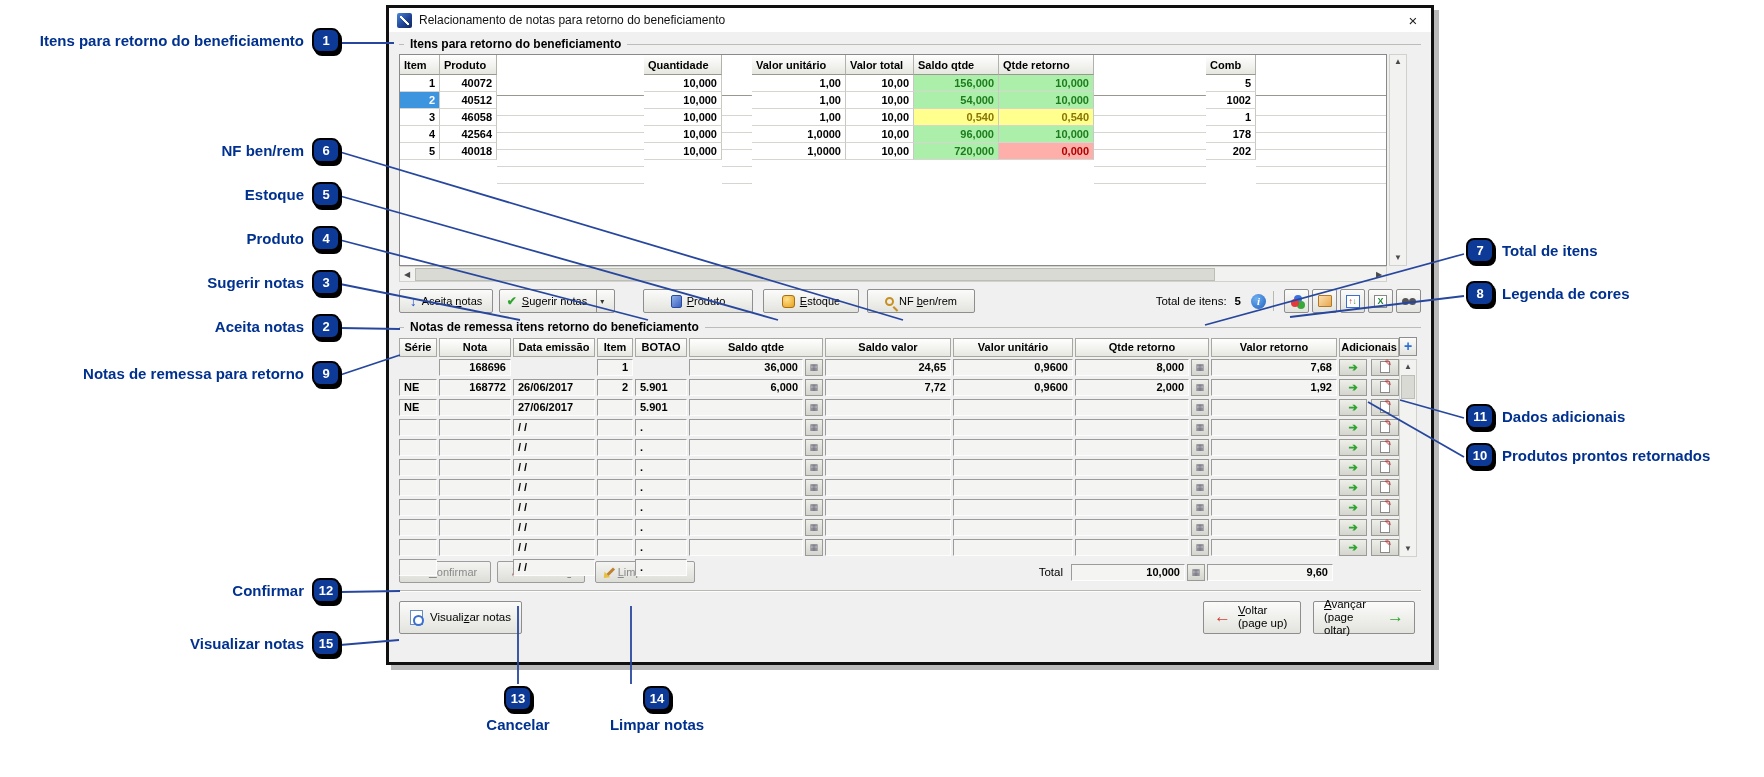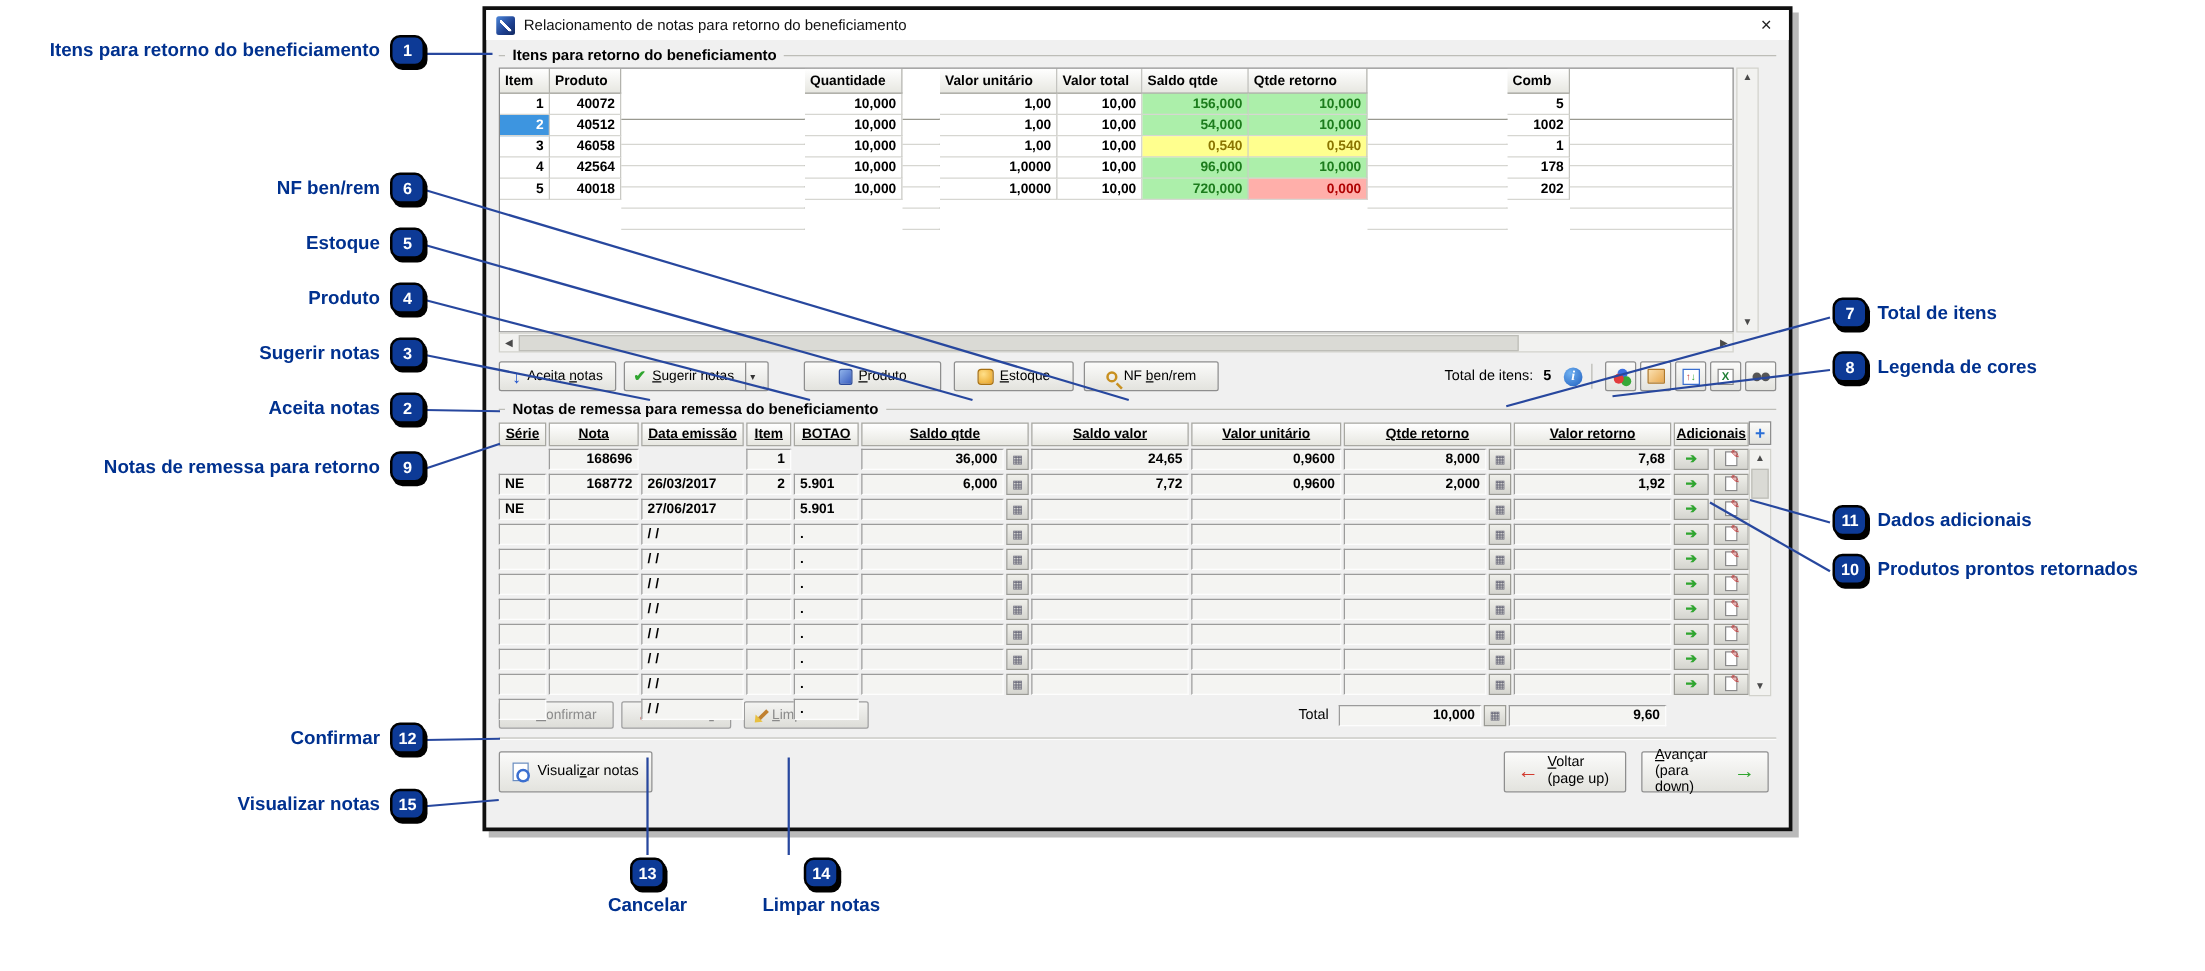--- a/index.html
+++ b/index.html
@@ -105,21 +105,21 @@
   .i-bin { width:7px; height:7px; background:#555; border-radius:50%; box-shadow:7px 0 0 #555; margin-right:7px; }
 
   
   .t2wrap { position:relative; margin-top:2px; width:1018px; }
   .t2r { display:flex; align-items:center; height:20px; gap:2px; width:998px; }
   .t2head { height:20px; }
   .fld { height:17px; background:#F4F4F2; border:1px solid; border-color:#9B9B9B #FDFDFD #FDFDFD #9B9B9B;
          display:flex; align-items:center; padding:0 4px; font-weight:bold; font-size:11px;
          overflow:hidden; white-space:nowrap; flex:none; }
   .h2c { height:19px; background:linear-gradient(#FFFFFF,#E7E7E1); border:1px solid #A8A8A2;
-         display:flex; align-items:center; justify-content:center; font-weight:bold; font-size:11px; flex:none;text-decoration:underline; }
+         display:flex; align-items:center; justify-content:center; font-weight:bold; font-size:11px; flex:none; }
   .s0{width:38px}.s1{width:72px}.s2{width:82px}.s3{width:36px}.s4{width:52px}.s5{width:114px}
   .s6{width:126px}.s7{width:120px}.s8{width:114px}.s9{width:126px}.sa{width:60px}
   .gridbtn { width:18px; height:17px; background:linear-gradient(#EFEFEA,#D5D5CF); border:1px solid #9B9B95;
              font-size:9px; color:#667; display:flex; align-items:center; justify-content:center; flex:none; }
   .adic { width:60px; display:flex; gap:4px; flex:none; }
   .adicbtn { width:28px; height:17px; background:linear-gradient(#EFEFEA,#D5D5CF); border:1px solid #9B9B95;
              display:flex; align-items:center; justify-content:center; }
   .i-garr { color:#2FA52F; font-weight:bold; font-size:11px; line-height:10px; }
   .i-pad { width:10px; height:12px; background:#fff; border:1px solid #8A8A8A; position:relative; }
   .i-pad::after { content:"✎"; position:absolute; right:-3px; top:-4px; color:#C03030; font-size:9px; }
@@ -332,42 +332,42 @@
           </span>
         <span class="icobtn">
             <span class="i-xls">X</span>
           </span>
         <span class="icobtn">
             <span class="i-bin"></span>
           </span>
       </div>
 
       <div class="grp" style="margin-top:5px">
-        <span class="grp-t">Notas de remessa para remessa do beneficiamento</span>
+        <span class="grp-t">Notas de remessa itens retorno do beneficiamento</span>
       </div>
 
       <div class="t2wrap">
         <div class="t2r t2head">
           <span class="h2c s0">Série</span>
           <span class="h2c s1">Nota</span>
           <span class="h2c s2">Data emissão</span>
           <span class="h2c s3">Item</span>
           <span class="h2c s4">BOTAO</span>
           <span class="h2c s5" style="width:134px">Saldo qtde</span>
           <span class="h2c s6">Saldo valor</span>
           <span class="h2c s7">Valor unitário</span>
           <span class="h2c s8" style="width:134px">Qtde retorno</span>
           <span class="h2c s9">Valor retorno</span>
           <span class="h2c sa">Adicionais</span>
         </div>
         <div id="t2rows">
   <div class="t2r">
     <span class="fld s0 l">NE</span>
     <span class="fld s1" style="justify-content:flex-end">168696</span>
-    <span class="fld s2 l">26/03/2017</span>
+    <span class="fld s2 l">26/06/2017</span>
     <span class="fld s3" style="justify-content:flex-end">1</span>
     <span class="fld s4 l">5.901</span>
     <span class="fld s5" style="justify-content:flex-end">36,000</span>
     <span class="gridbtn">▦</span>
     <span class="fld s6" style="justify-content:flex-end">24,65</span>
     <span class="fld s7" style="justify-content:flex-end">0,9600</span>
     <span class="fld s8" style="justify-content:flex-end">8,000</span>
     <span class="gridbtn">▦</span>
     <span class="fld s9" style="justify-content:flex-end">7,68</span>
     <span class="adic">
@@ -625,21 +625,21 @@
         <button class="bigbtn" style="margin-left:auto;width:98px">
           <span class="i-back">←</span>
           <span class="navtxt">
             <span><span></span><span class="u">V</span><span>oltar</span></span>
             <span>(page up)</span>
           </span>
         </button>
         <button class="bigbtn" style="margin-left:12px;margin-right:6px;width:102px">
           <span class="navtxt">
             <span><span></span><span class="u">A</span><span>vançar</span></span>
-            <span>(para down)</span>
+            <span>(page oltar)</span>
           </span>
           <span class="i-fwd">→</span>
         </button>
       </div>
     </div>
   </div>
 
   <div class="co co-l" style="top:28px">
       <span class="co-label">Itens para retorno do beneficiamento</span>
       <span class="co-badge">1</span>

